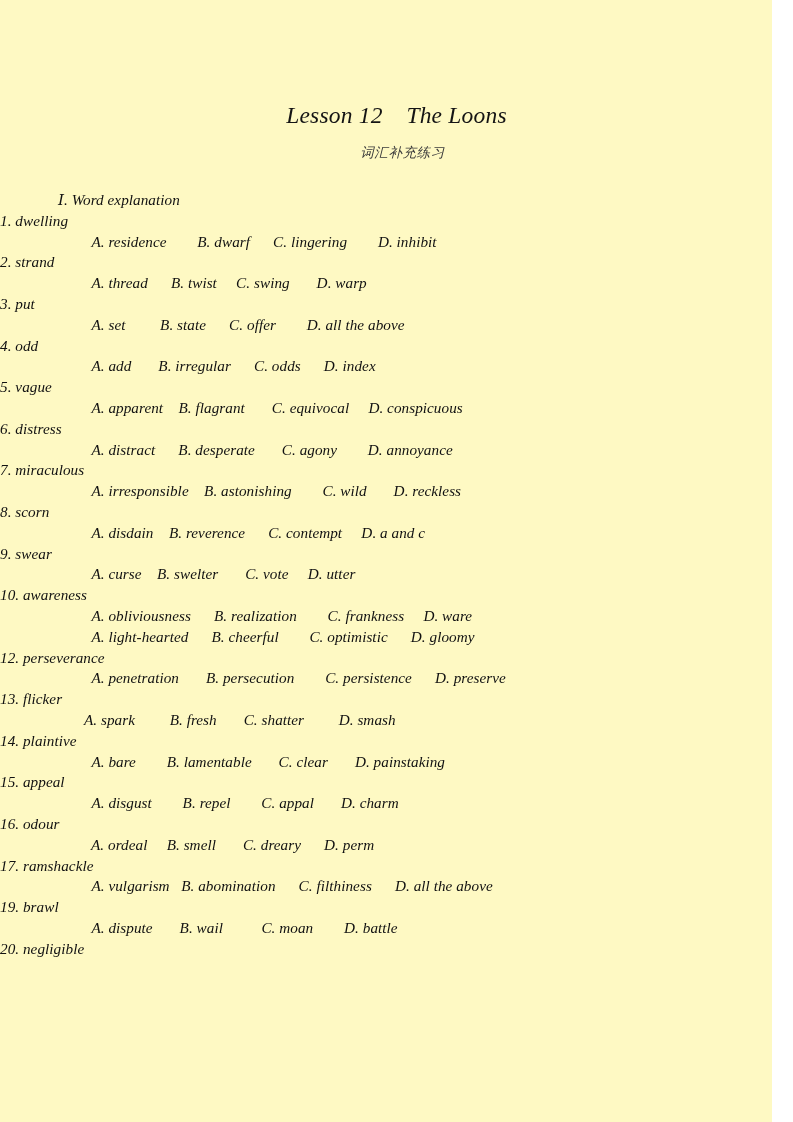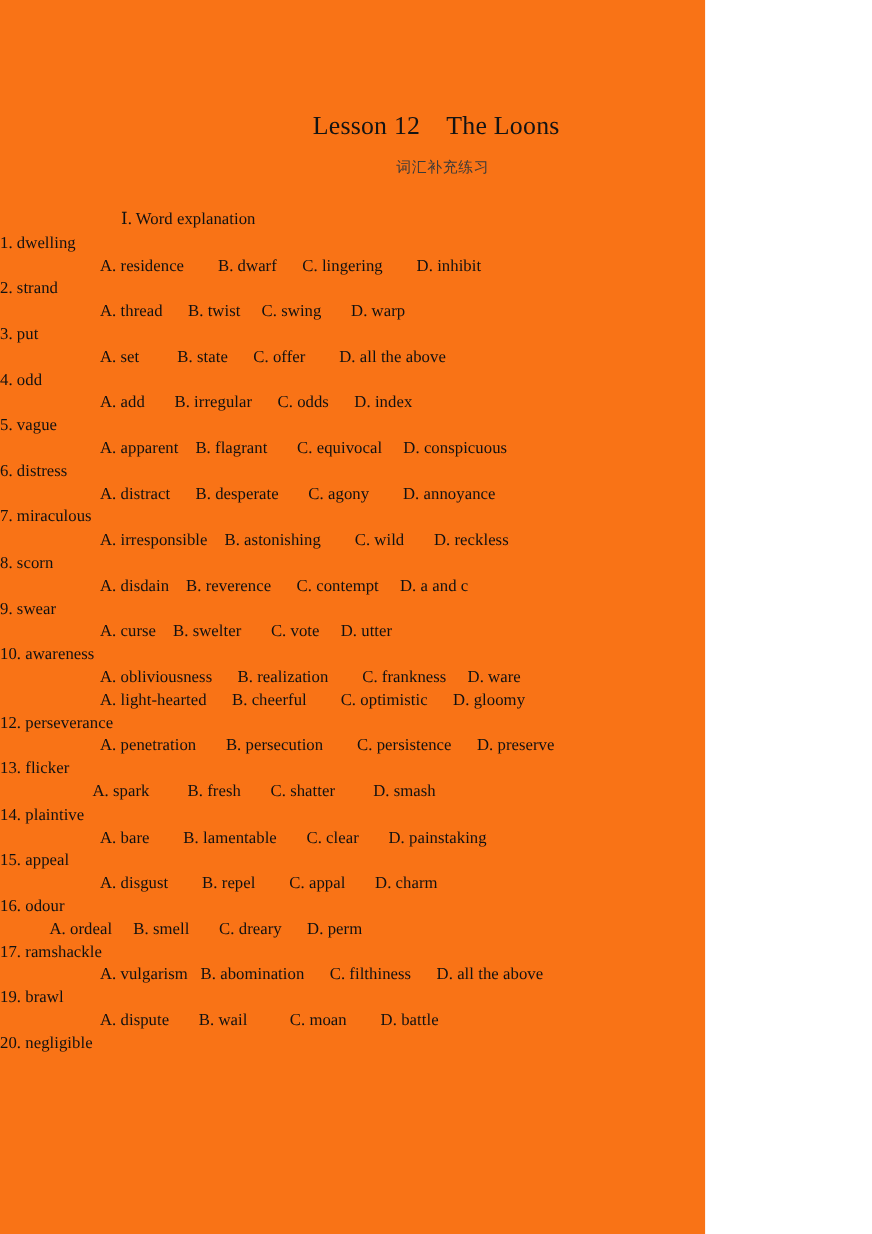--- a/index.html
+++ b/index.html
@@ -13,24 +13,25 @@
     height: 1122px;
     position: relative;
     font-family: "Liberation Serif", "DejaVu Serif", serif;
     color: #000000;
     -webkit-font-smoothing: antialiased;
   }
 
   .page {
     position: absolute;
     top: 0; left: 0;
-    width: 641px;
+    width: 772px;
     height: 1122px;
-    background: #f97316;
+    background: #fef9c3;
     overflow: hidden;
+    font-style: italic;
   }
 
   
   .title-block {
     position: absolute;
     top: 100px;
     left: 0;
     width: 793px;
     text-align: center;
   }
@@ -67,32 +68,32 @@
     font-size: 15.2px;
     line-height: 20.8px;
     height: 20.8px;
     white-space: pre;
     color: #111111;
     letter-spacing: 0.05px;
   }
 
   
   .section-heading {
-    padding-left: 110px;
+    padding-left: 58px;
   }
   
   .word-line {
   }
   
   .options-line {
     padding-left: 84px;
   }
   
   .options-line.flush {
-    padding-left: 45px;
+    padding-left: 91px;
   }
   .options-line.semi {
   }
 </style>
 </head>
 <body>
 
 <div class="page">
 
   <div class="title-block">

